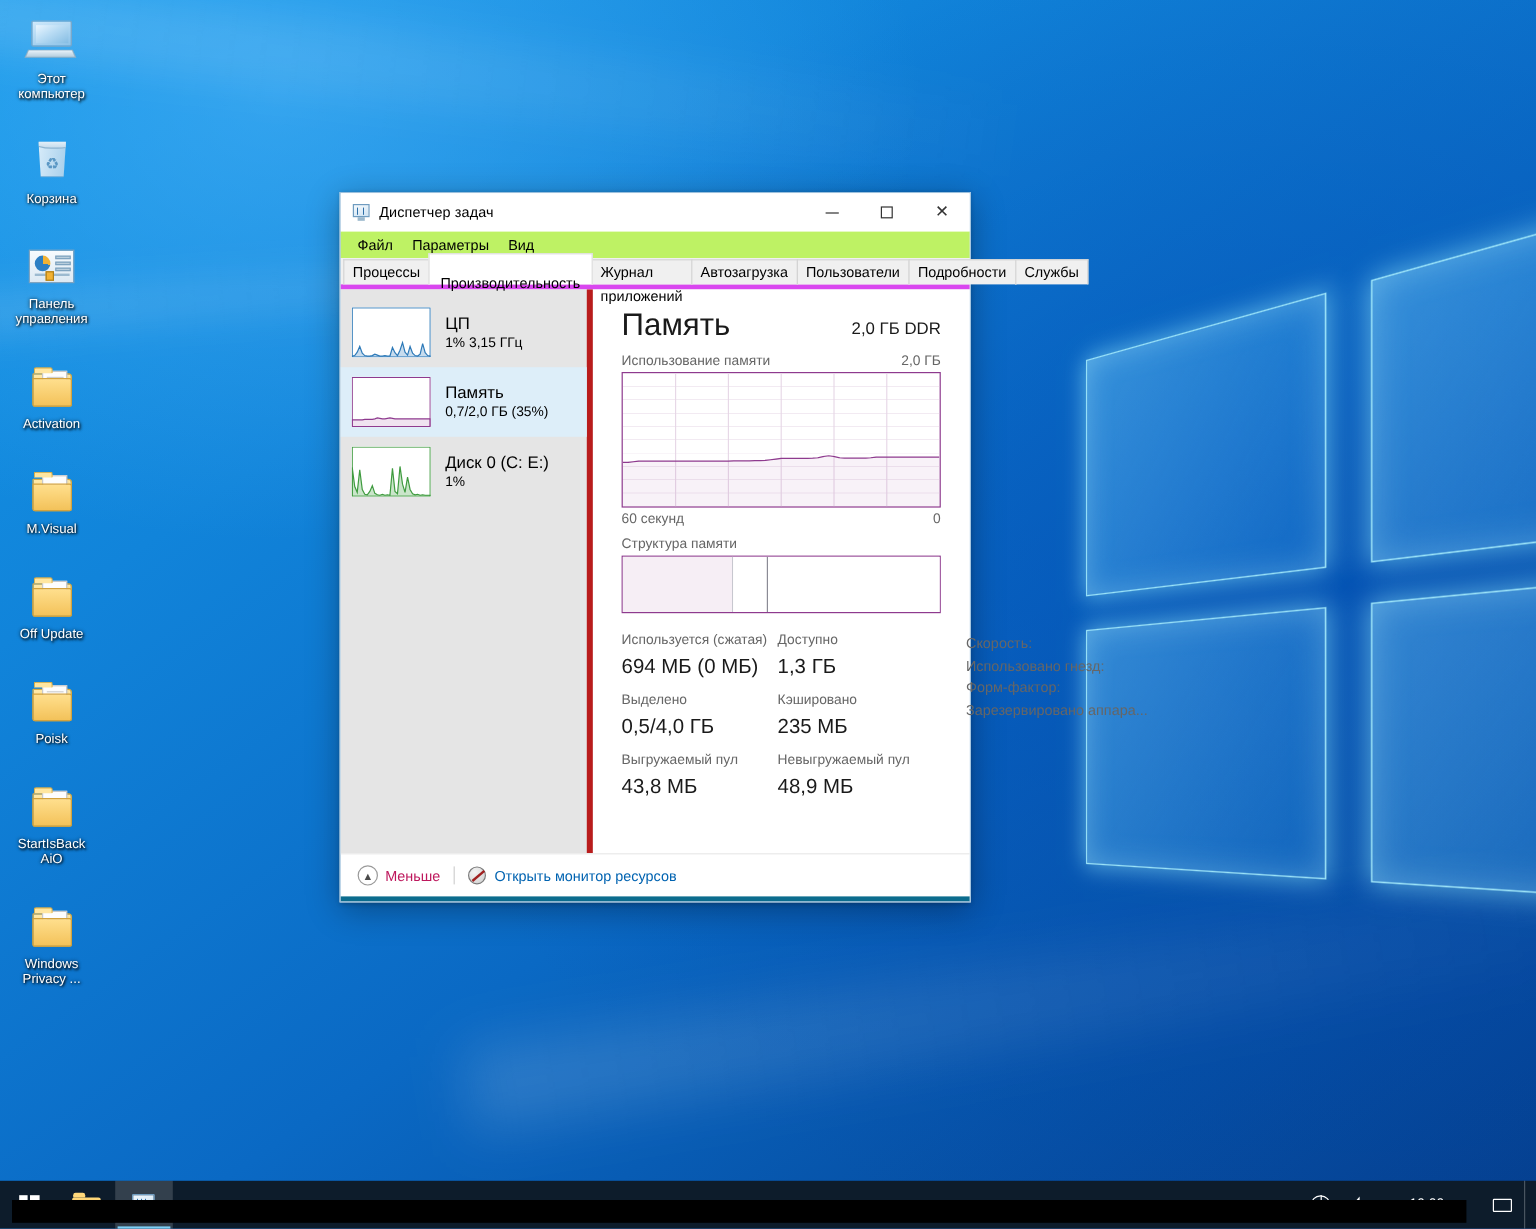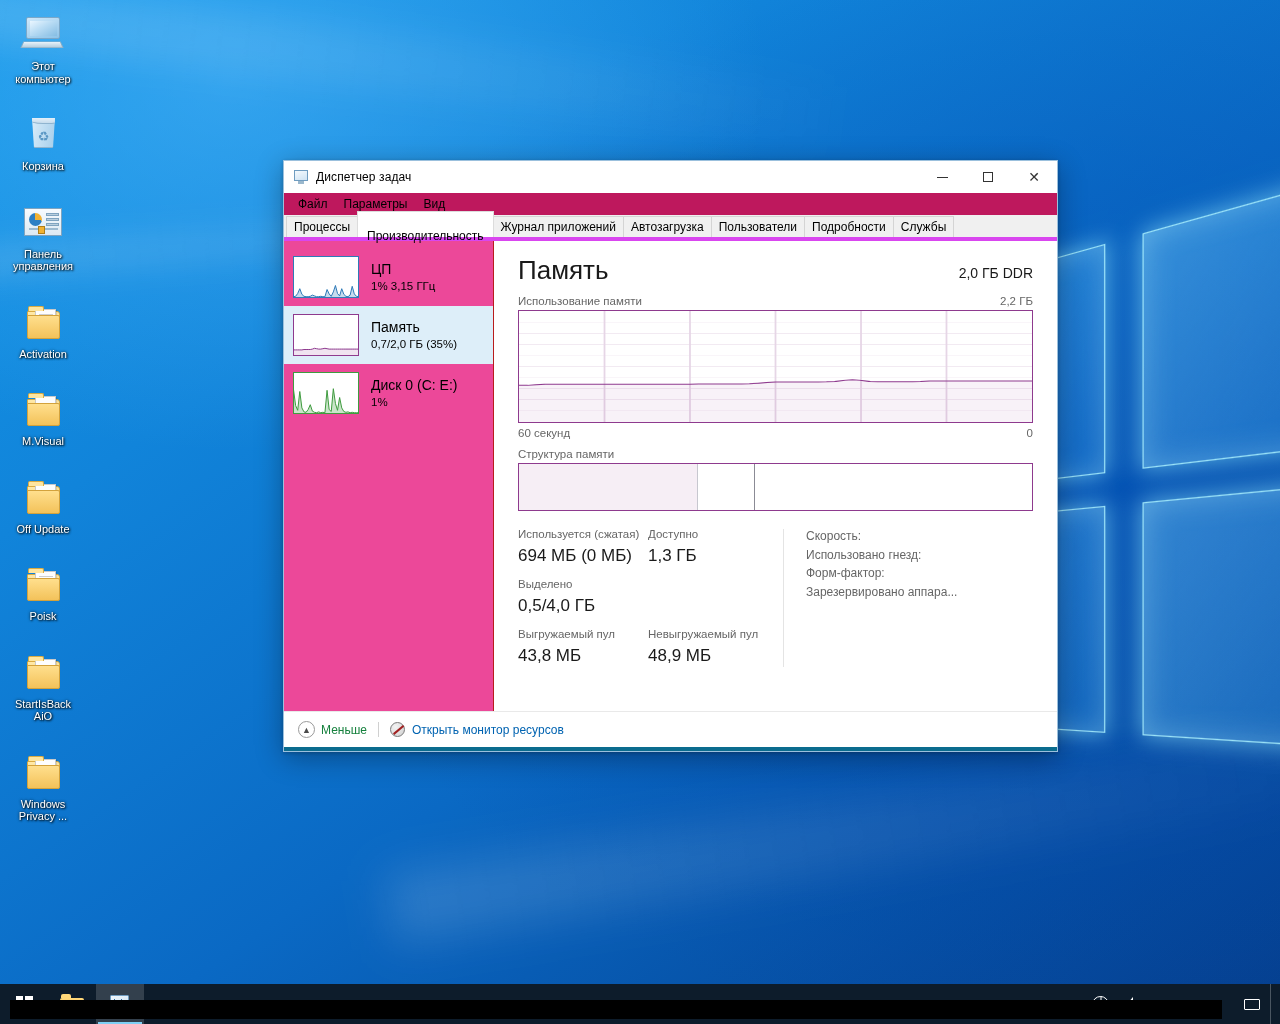--- a/index.html
+++ b/index.html
@@ -151,21 +151,21 @@
     position:absolute; left: 4px; bottom: 5px; width: 29px; height: 2px; background:#9cbad0;
   }
   .cp .slider::after{
     content:''; position:absolute; left: 9px; top:-2px; width:5px; height:6px;
     background:#f2b233; border:0.7px solid #b07f18;
   }
 
   
   #tm {
     position: absolute; left: 283px; top: 160px;
-    width: 775px; height: 592px;
+    width: 526px; height: 592px;
     background: #ffffff;
     border: 1px solid #9bc0dd;
     box-shadow: 0 6px 26px rgba(0,0,0,0.32), 0 1px 4px rgba(0,0,0,0.22);
     display: flex; flex-direction: column;
     font-size: 12px; color: #000;
   }
   #tm-titlebar {
     height: 32px; display: flex; align-items: center;
     background: #ffffff; flex: none;
   }
@@ -191,21 +191,21 @@
   #tm-winbtns .wb {
     width: 46px; height: 32px; display: flex; align-items: center; justify-content: center;
     color: #333; font-size: 12px;
   }
   .gl-min { display:block; width: 11px; height: 1px; background: #333; }
   .gl-max { display:block; width: 10px; height: 10px; border: 1px solid #333; }
   .gl-close { font-size: 14px; line-height: 1; font-family: "DejaVu Sans", sans-serif; }
 
   #tm-menubar {
     height: 22px; display: flex; align-items: center; gap: 0;
-    padding-left: 6px; background: #be185d; flex: none;
+    padding-left: 6px; background: #bef264; flex: none;
   }
   #tm-menubar .mi {
     padding: 2px 8px; font-size: 12px; color: #000;
   }
 
   #tm-tabstrip {
     flex: none; height: 26px; position: relative;
     display: flex; align-items: flex-end;
     padding-left: 2px;
     background: #f0f0f0;
@@ -227,23 +227,23 @@
     background: #ffffff;
     border-color: #dcdcdc;
     z-index: 3;
     padding: 12px 9px;
   }
   #tm-body { flex: 1; display: flex; min-height: 0; background: #fff; }
 
   
   #tm-side {
     width: 210px; flex: none;
-    border-right: 1px solid #b91c1c;
+    border-right: 5px solid #b91c1c;
     padding-top: 7px;
-    background: #ec4899;
+    background: #e5e5e5;
   }
   .side-item {
     height: 58px; display: flex; align-items: center; padding: 0 6px 0 9px;
   }
   .side-item.selected { background: #ddeef9; }
   .mini-graph {
     width: 66px; height: 42px; flex: none; background: #fff;
     position: relative; overflow: hidden; margin-right: 12px;
   }
   .mini-graph svg { display: block; width: 100%; height: 100%; }
@@ -299,21 +299,21 @@
     display: flex; align-items: center; padding-left: 14px;
     background: #fff; border-top: 1px solid #e9e9e9;
   }
   #less-btn { display: flex; align-items: center; }
   #less-btn .chev {
     width: 17px; height: 17px; border-radius: 50%;
     border: 1px solid #9a9a9a; color: #4a4a4a;
     display: flex; align-items: center; justify-content: center;
     font-size: 9px; margin-right: 6px;
   }
-  #less-btn .lbl { font-size: 12px; color: #15803d; }
+  #less-btn .lbl { font-size: 12px; color: #be185d; }
   #foot-sep { width: 1px; height: 15px; background: #d0d0d0; margin: 0 11px; }
   #resmon { display: flex; align-items: center; }
   #resmon .ico {
     width: 15px; height: 15px; border-radius: 50%;
     background: radial-gradient(circle at 35% 30%, #f3f3f3, #cfcfcf);
     border: 1.4px solid #7a7a7a; position: relative; margin-right: 7px;
   }
   #resmon .ico::after {
     content:''; position:absolute; left: 1px; top: 5.5px; width: 13px; height: 1.6px;
     background: #a02020; transform: rotate(-40deg); transform-origin: center;
@@ -663,21 +663,21 @@
       </div>
 
       <div id="tm-main">
         <div id="main-head">
           <div id="main-title">Память</div>
           <div id="main-right">2,0 ГБ DDR</div>
         </div>
 
         <div class="cap-row">
           <span>Использование памяти</span>
-          <span class="r">2,2 ГБ</span>
+          <span class="r">2,0 ГБ</span>
         </div>
 
         <div id="mem-chart">
           <svg viewBox="0 0 100 100" preserveAspectRatio="none">
             <g id="chart-grid" stroke="#e6d6e6" stroke-width="0.35">
                 <line x1="16.67" y1="0" x2="16.67" y2="100"></line>
                 <line x1="33.33" y1="0" x2="33.33" y2="100"></line>
                 <line x1="50.00" y1="0" x2="50.00" y2="100"></line>
                 <line x1="66.67" y1="0" x2="66.67" y2="100"></line>
                 <line x1="83.33" y1="0" x2="83.33" y2="100"></line>
@@ -721,20 +721,24 @@
               <div class="stat-cell">
                 <div class="lbl">Доступно</div>
                 <div class="val">1,3 ГБ</div>
               </div>
             </div>
             <div class="stat-grid stat-row">
               <div class="stat-cell">
                 <div class="lbl">Выделено</div>
                 <div class="val">0,5/4,0 ГБ</div>
               </div>
+              <div class="stat-cell">
+                <div class="lbl">Кэшировано</div>
+                <div class="val">235 МБ</div>
+              </div>
             </div>
             <div class="stat-grid stat-row">
               <div class="stat-cell">
                 <div class="lbl">Выгружаемый пул</div>
                 <div class="val">43,8 МБ</div>
               </div>
               <div class="stat-cell">
                 <div class="lbl">Невыгружаемый пул</div>
                 <div class="val">48,9 МБ</div>
               </div>

